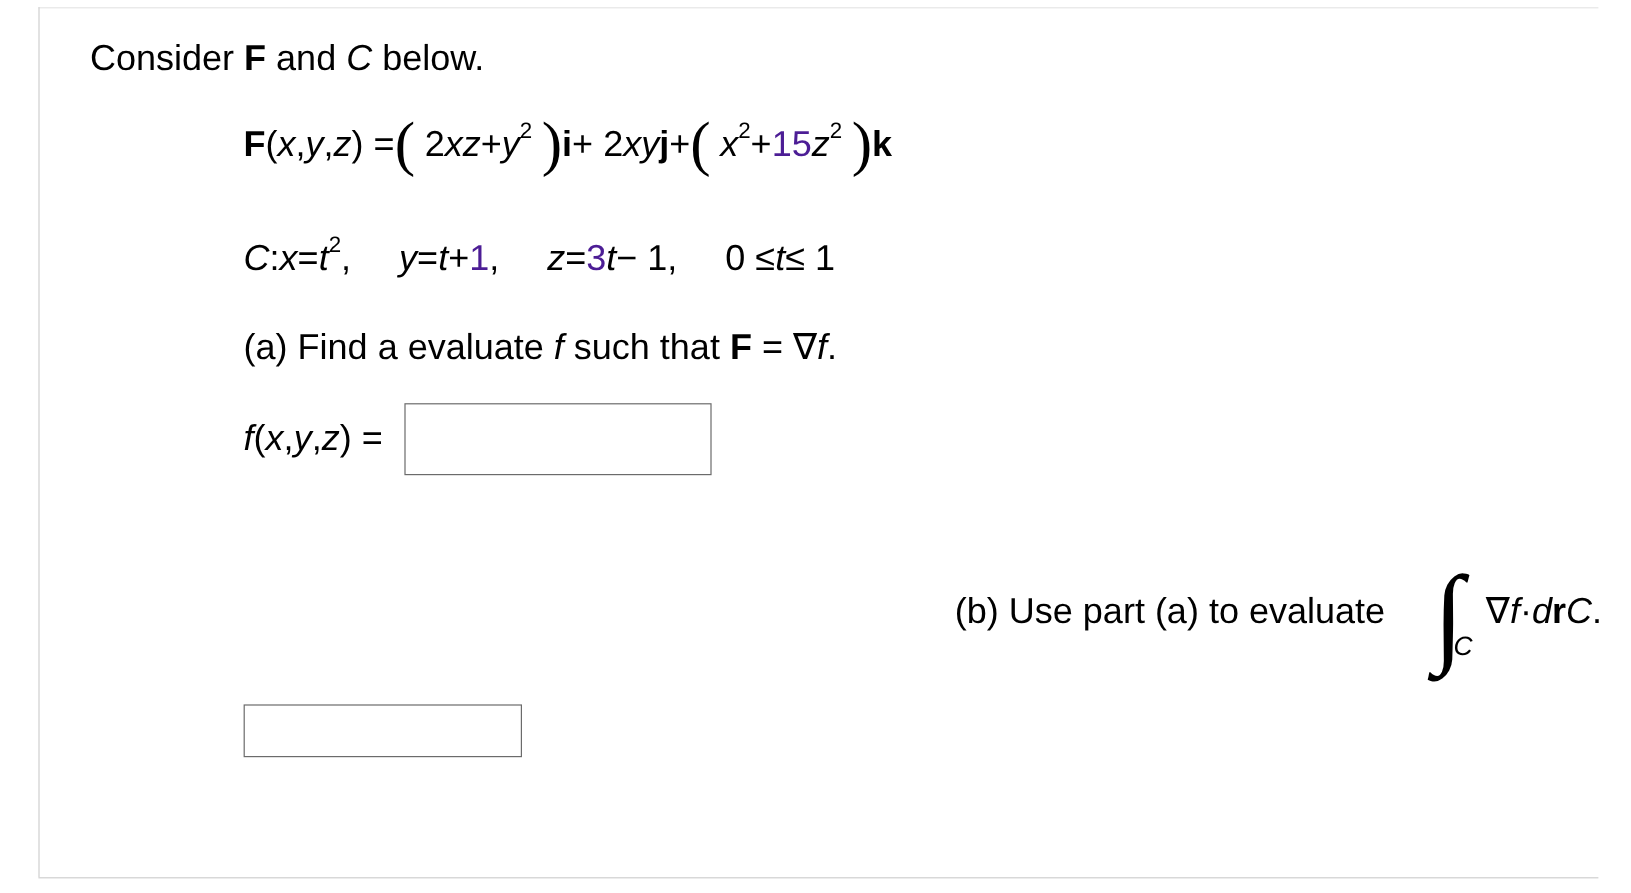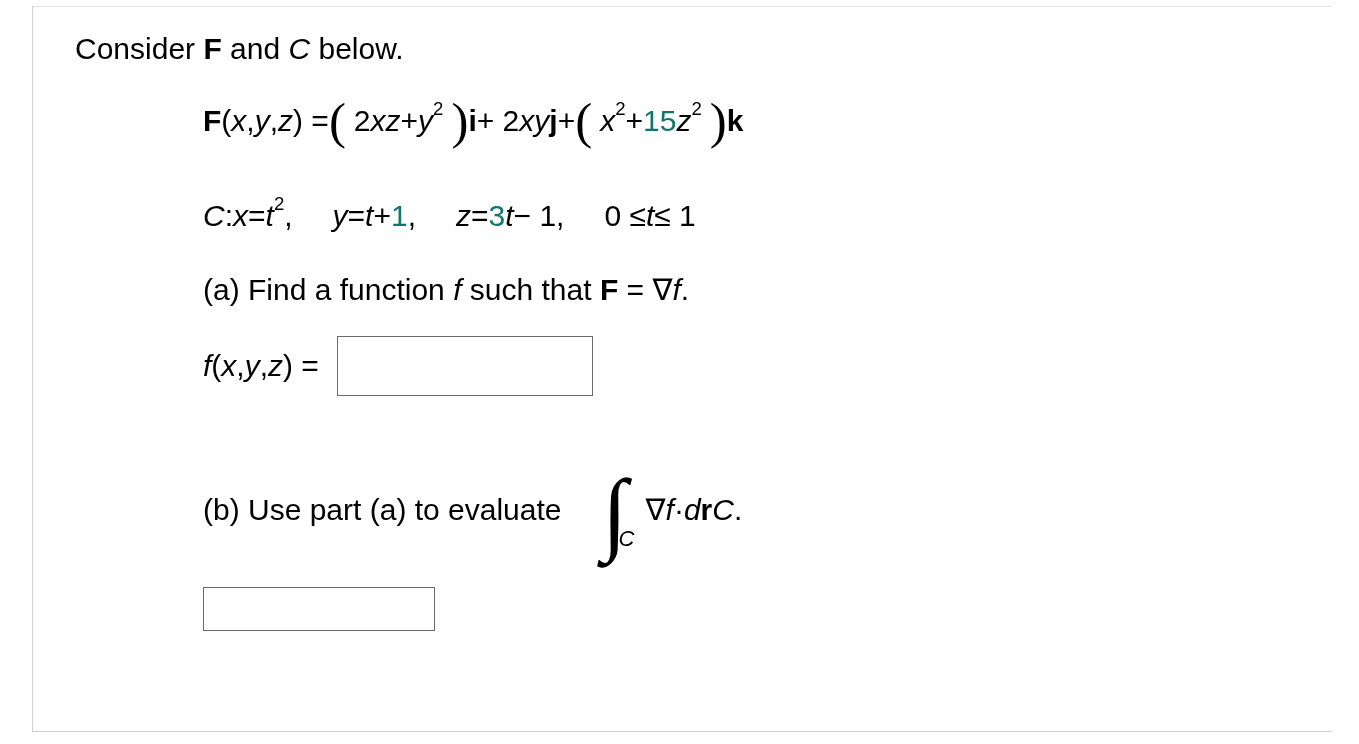--- a/index.html
+++ b/index.html
@@ -54,21 +54,21 @@
     margin-top: 18px;
   }
   .intro {
     margin-top: 20px;
   }
   .indented {
     padding-left: 128px;
   }
   .bold { font-weight: 700; }
   .ital { font-style: italic; }
-  .red { color: #0f766e; }
+  .red { color: #4c1d95; }
   .eq-line {
     display: flex;
     align-items: center;
     flex-wrap: nowrap;
     white-space: nowrap;
     gap: 0;
   }
   .eq-line > span { display: inline-flex; align-items: center; }
   .sup {
     font-size: 0.62em;
@@ -128,21 +128,21 @@
     left: 35px;
     bottom: -2px;
     font-size: 22px;
     font-style: italic;
   }
   .spacer-sm { display:inline-block; width:8px; }
   .spacer-md { display:inline-block; width:22px; }
   .spacer-lg { display:inline-block; width:40px; }
   .part-a { margin-top: 36px; }
   .fxyz-row { margin-top: 28px; }
-  .part-b { margin-top: 74px; display:flex; align-items:center; }
+  .part-b { margin-top: 74px; display:flex; align-items:center;justify-content:flex-end; }
   .part-b-box { margin-top: 24px; }
   .curve-row { margin-top: 58px; }
   .formula-row { margin-top: 34px; }
 </style>
 </head>
 <body>
 
 <div class="outer">
   <div class="panel-border-top"></div>
   <div class="panel-border-left"></div>
@@ -214,21 +214,21 @@
         <span class="red">3</span>
         <span class="ital">t</span>
         <span> − 1,</span>
       <span class="spacer-lg"></span>
       <span>0 ≤ </span>
         <span class="ital">t</span>
         <span> ≤ 1</span>
     </div>
 
     <div class="row indented part-a">
-      <span>(a) Find a function </span><span class="ital">f</span><span> such that </span><span class="bold">F</span><span> = ∇</span><span class="ital">f</span><span>.</span>
+      <span>(a) Find a evaluate </span><span class="ital">f</span><span> such that </span><span class="bold">F</span><span> = ∇</span><span class="ital">f</span><span>.</span>
     </div>
 
     <div class="row indented fxyz-row eq-line">
       <span class="ital">f</span>
         <span>(</span>
         <span class="ital">x</span>
         <span>, </span>
         <span class="ital">y</span>
         <span>, </span>
         <span class="ital">z</span>

